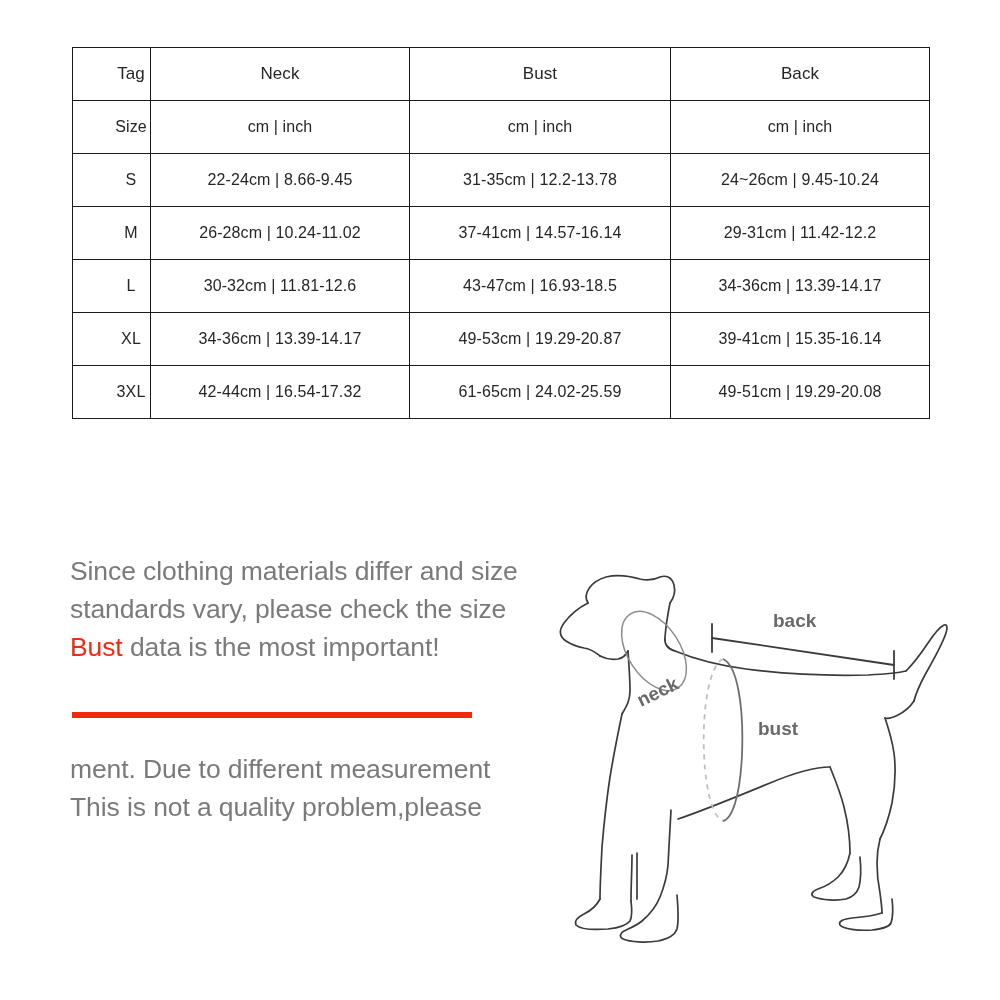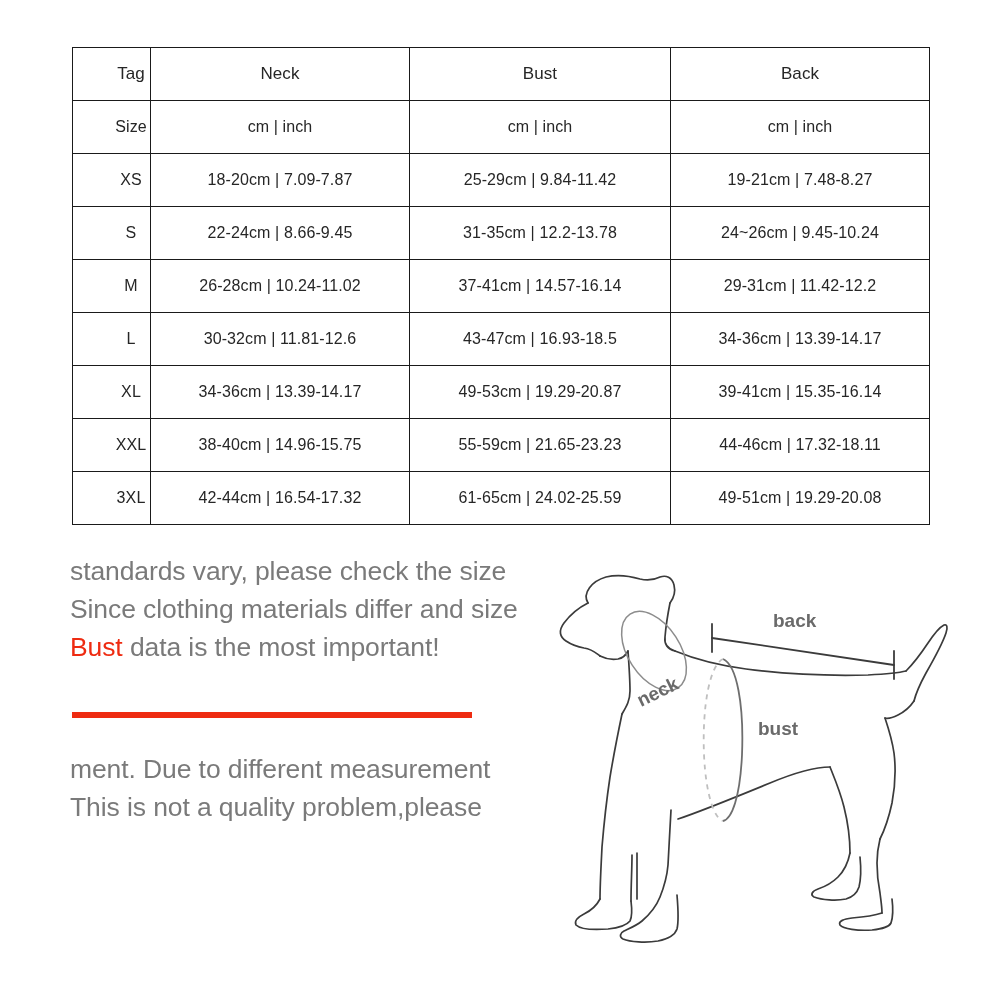--- a/index.html
+++ b/index.html
@@ -116,26 +116,20 @@
         <td>Back</td>
       </tr>
       <tr class="row-unit">
         <td class="cell-tag">Size</td>
         <td class="cell-unit">cm  |  inch</td>
         <td class="cell-unit">cm  |  inch</td>
         <td class="cell-unit">cm  |  inch</td>
       </tr>
 
       <tr>
-        <td class="cell-tag">XS</td>
-        <td>18-20cm  |  7.09-7.87</td>
-        <td>25-29cm  |  9.84-11.42</td>
-        <td>19-21cm  |  7.48-8.27</td>
-      </tr>
-      <tr>
         <td class="cell-tag">S</td>
         <td>22-24cm  |  8.66-9.45</td>
         <td>31-35cm  |  12.2-13.78</td>
         <td>24~26cm  |  9.45-10.24</td>
       </tr>
       <tr>
         <td class="cell-tag">M</td>
         <td>26-28cm  |  10.24-11.02</td>
         <td>37-41cm  |  14.57-16.14</td>
         <td>29-31cm  |  11.42-12.2</td>
@@ -146,38 +140,32 @@
         <td>43-47cm  |  16.93-18.5</td>
         <td>34-36cm  |  13.39-14.17</td>
       </tr>
       <tr>
         <td class="cell-tag">XL</td>
         <td>34-36cm  |  13.39-14.17</td>
         <td>49-53cm  |  19.29-20.87</td>
         <td>39-41cm  |  15.35-16.14</td>
       </tr>
       <tr>
-        <td class="cell-tag">XXL</td>
-        <td>38-40cm  |  14.96-15.75</td>
-        <td>55-59cm  |  21.65-23.23</td>
-        <td>44-46cm  |  17.32-18.11</td>
-      </tr>
-      <tr>
         <td class="cell-tag">3XL</td>
         <td>42-44cm  |  16.54-17.32</td>
         <td>61-65cm  |  24.02-25.59</td>
         <td>49-51cm  |  19.29-20.08</td>
       </tr>
     </tbody>
   </table>
 </div>
 
 <div id="notes">
+  <div class="note-line">Since clothing materials differ and size</div>
   <div class="note-line">standards vary, please check the size</div>
-  <div class="note-line">Since clothing materials differ and size</div>
   <div class="note-line"><span class="note-em">Bust</span><span> data is the most important!</span></div>
 </div>
 <div id="red-underline"></div>
 
 <div id="notes2">
   <div class="note-line">ment. Due to different measurement</div>
   <div class="note-line">This is not a quality problem,please</div>
 </div>
 
 <div id="dog-figure">

